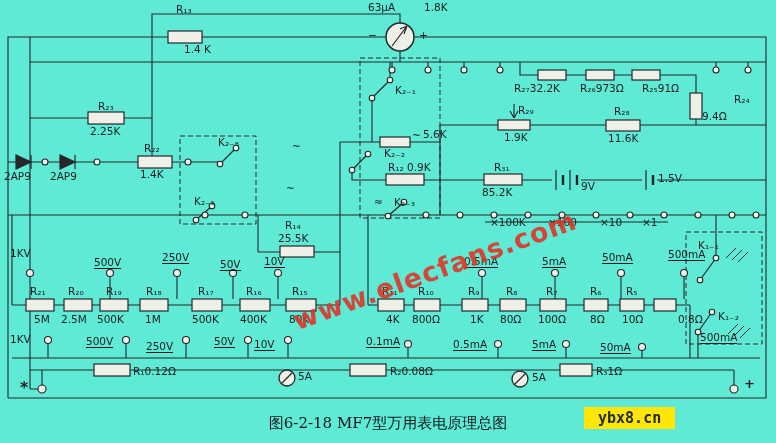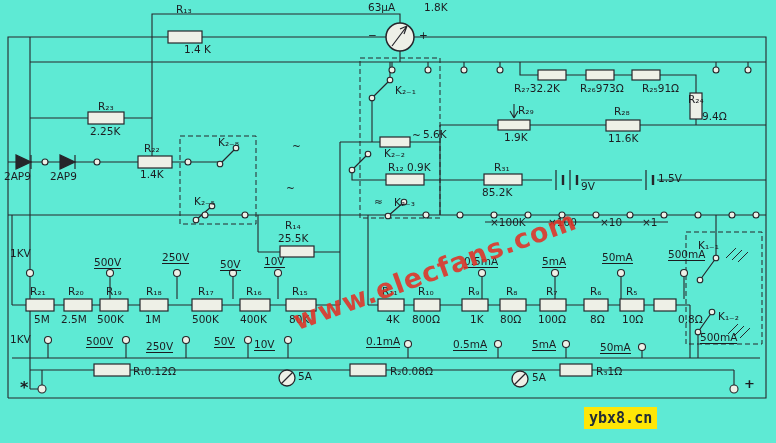--- a/index.html
+++ b/index.html
@@ -8,21 +8,21 @@
          font-family:"DejaVu Sans","DejaVu Serif",sans-serif}
   svg{position:absolute;left:0;top:0}
   .lbl{position:absolute;font-size:10.5px;line-height:1.05;color:#1c1c20;white-space:nowrap}
   .u{border-bottom:1.2px solid #1c1c20}
   .star{font-size:16px;font-weight:bold}
   .plus{font-size:13px;font-weight:bold}
   .caption{position:absolute;left:0;right:0;top:414px;text-align:center;
            font-family:"DejaVu Serif","Liberation Serif",serif;font-size:15px;color:#15151a}
   .site{position:absolute;left:584px;top:407px;background:#ffe606;color:#232d36;
         font-family:"DejaVu Sans Mono","Liberation Mono",monospace;font-weight:bold;
-        font-size:15px;padding:2px 5px}
+        font-size:15px;padding:2px 14px}
   .watermark{position:absolute;left:294px;top:306px;transform:rotate(-20deg);
              transform-origin:0 50%;font-size:27px;font-weight:bold;color:#e23125;
              opacity:.88;letter-spacing:1px;white-space:nowrap}
 </style>
 </head>
 <body>
 
 <div class="stage">
 
   <svg width="776" height="443" viewBox="0 0 776 443">
@@ -193,21 +193,21 @@
   <span class="lbl" style="left:368px;top:30px">−</span>
   <span class="lbl" style="left:419px;top:30px">+</span>
 
   <span class="lbl" style="left:98px;top:101px">R₂₃</span>
   <span class="lbl" style="left:90px;top:126px">2.25K</span>
   <span class="lbl" style="left:395px;top:85px">K₂₋₁</span>
 
   <span class="lbl" style="left:514px;top:83px">R₂₇32.2K</span>
   <span class="lbl" style="left:580px;top:83px">R₂₆973Ω</span>
   <span class="lbl" style="left:642px;top:83px">R₂₅91Ω</span>
-  <span class="lbl" style="left:688px;top:94px">R₂₄</span>
+  <span class="lbl" style="left:734px;top:94px">R₂₄</span>
   <span class="lbl" style="left:702px;top:111px">9.4Ω</span>
 
   <span class="lbl" style="left:518px;top:105px">R₂₉</span>
   <span class="lbl" style="left:504px;top:132px">1.9K</span>
   <span class="lbl" style="left:412px;top:130px">~</span>
   <span class="lbl" style="left:423px;top:129px">5.6K</span>
   <span class="lbl" style="left:614px;top:106px">R₂₈</span>
   <span class="lbl" style="left:608px;top:133px">11.6K</span>
 
   <span class="lbl" style="left:218px;top:137px">K₂₋₈</span>
@@ -296,14 +296,15 @@
   <span class="lbl" style="left:133px;top:366px">R₁0.12Ω</span>
   <span class="lbl" style="left:298px;top:371px">5A</span>
   <span class="lbl" style="left:390px;top:366px">R₂0.08Ω</span>
   <span class="lbl" style="left:532px;top:372px">5A</span>
   <span class="lbl" style="left:596px;top:366px">R₃1Ω</span>
 
   <span class="lbl star" style="left:20px;top:380px">*</span>
   <span class="lbl plus" style="left:744px;top:377px">+</span>
 
   <div class="watermark">www.elecfans.com</div>
+  <div class="caption">图6-2-18  MF7型万用表电原理总图</div>
   <div class="site">ybx8.cn</div>
 </div>
 
 </body></html>

